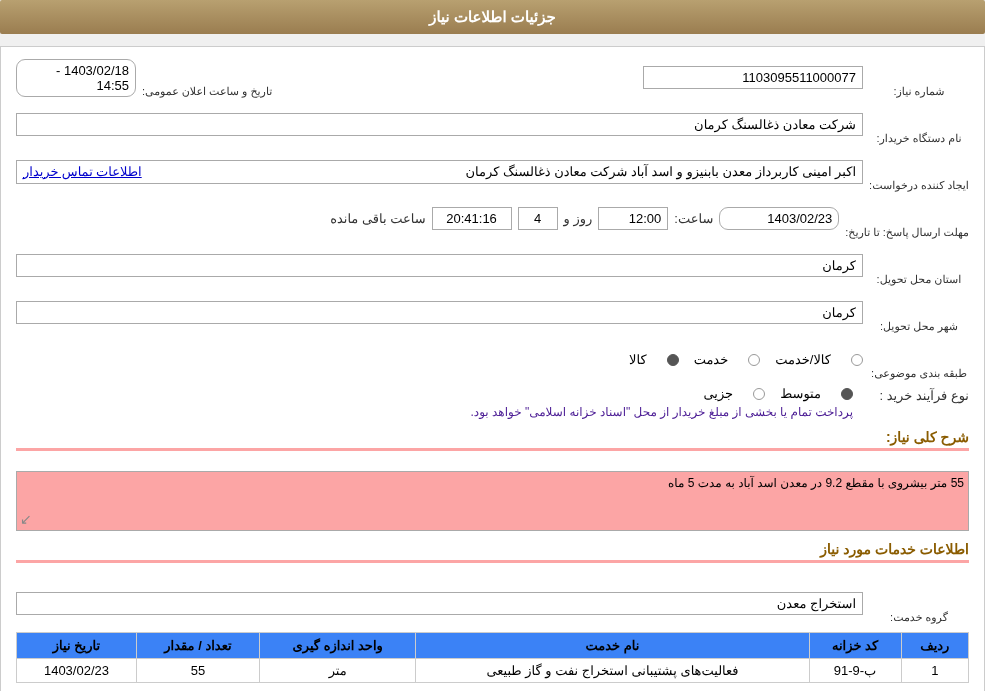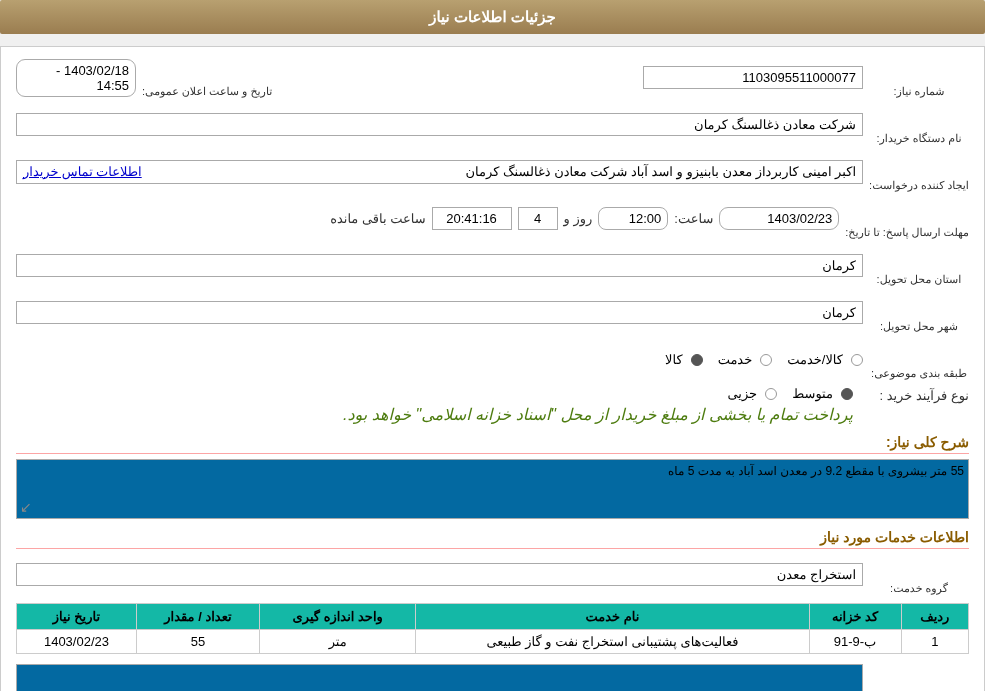--- a/index.html
+++ b/index.html
@@ -61,38 +61,38 @@
     }
     .value-box-small {
       width: 120px;
       border-radius: 9px;
     }
     .section-title {
       color: #8a5c00;
       font-weight: bold;
       font-size: 14px;
       text-align: right;
-      margin: 10px 0 5px 0;
-      border-bottom: 1px solid #fca5a5;
+      margin: 10px 0 20px 0;
+      border-bottom: 3px solid #fca5a5;
       padding-bottom: 3px;
     }
     .time-label {
       color: #333;
       font-size: 13px;
     }
     .radio-group {
       display: flex;
       gap: 15px;
       align-items: center;
       direction: rtl;
     }
     .radio-item {
       display: flex;
       align-items: center;
-      gap: 8px;
+      gap: 20px;
       cursor: pointer;
     }
     .radio-circle {
       width: 12px;
       height: 12px;
       border: 1px solid #999;
       border-radius: 50%;
       background: white;
       display: inline-block;
     }
@@ -109,21 +109,21 @@
     .deadline-row {
       display: flex;
       align-items: center;
       gap: 6px;
       direction: rtl;
     }
     .description-box {
       width: 100%;
       min-height: 60px;
       border: 1px solid #aaa;
-      background: #0369a1;
+      background: #fca5a5;
       padding: 4px;
       text-align: right;
       direction: rtl;
       font-size: 12px;
       resize: vertical;
       position: relative;
     }
     .description-arrow {
       position: absolute;
       bottom: 4px;
@@ -131,21 +131,21 @@
       color: #888;
       font-size: 14px;
     }
     table.data-table {
       width: 100%;
       border-collapse: collapse;
       margin-top: 8px;
       font-size: 13px;
     }
     table.data-table th {
-      background: #14b8a6;
+      background: #3b82f6;
       border: 1px solid #ccc;
       padding: 5px 8px;
       text-align: center;
       font-weight: bold;
     }
     table.data-table td {
       border: 1px solid #ccc;
       padding: 4px 8px;
       text-align: center;
     }
@@ -195,23 +195,22 @@
       display: flex;
       flex-direction: column;
       gap: 4px;
     }
     .purchase-row1, .purchase-row2 {
       display: flex;
       gap: 15px;
       align-items: center;
     }
     .note-text {
-      color: #4d7c0f;
-      font-size: 16px;
-      font-style: italic;
+      color: #4c1d95;
+      font-size: 12px;
     }
   </style>
 </head>
 <body>
 
 <div class="page-container">
   <div class="header-bar">جزئیات اطلاعات نیاز</div>
 
   <div class="main-card content-wrapper">
 
@@ -233,21 +232,21 @@
       <div class="value-box value-box-wide" style="display:flex; justify-content:space-between; align-items:center;">
         <span>اکبر امینی کاربرداز معدن بابنیزو و اسد آباد شرکت معادن ذغالسنگ کرمان</span>
         <span class="link-text">اطلاعات تماس خریدار</span>
       </div>
     </div>
 
     <div class="form-row deadline-row">
       <span class="label-cell">مهلت ارسال پاسخ: تا تاریخ:</span>
       <div class="value-box value-box-small">1403/02/23</div>
       <span class="time-label">ساعت:</span>
-      <div class="value-box" style="width:70px;border-radius:8px;">12:00</div>
+      <div class="value-box" style="width:70px;">12:00</div>
       <span class="time-label">روز و</span>
       <div class="value-box" style="width:40px; text-align:center;">4</div>
       <div class="value-box" style="width:80px; text-align:center;">20:41:16</div>
       <span class="time-label">ساعت باقی مانده</span>
     </div>
 
     <div class="form-row">
       <span class="label-cell">استان محل تحویل:</span>
       <div class="value-box value-box-wide">کرمان</div>
     </div>

